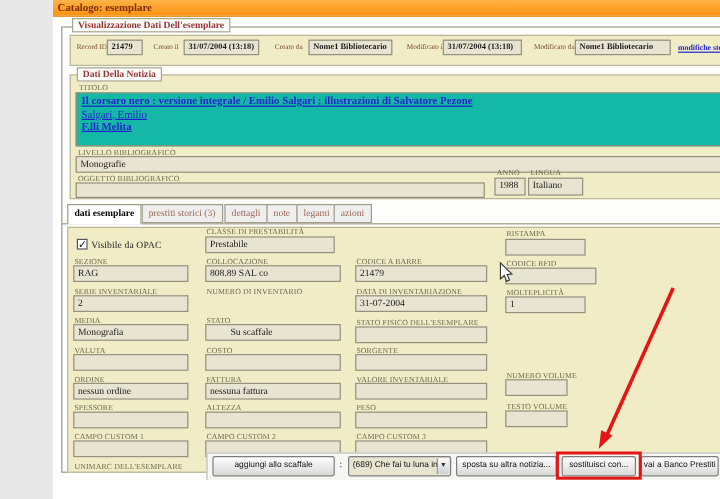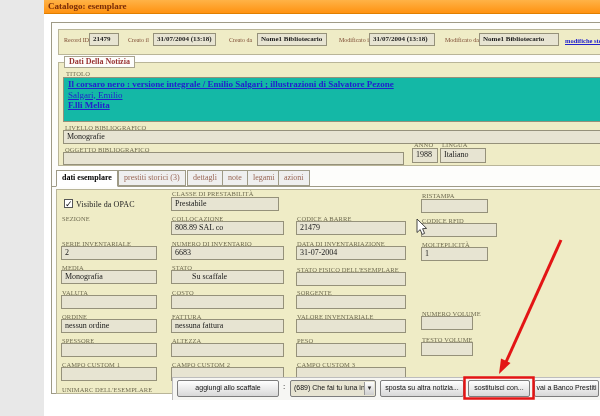--- a/index.html
+++ b/index.html
@@ -69,20 +69,21 @@
 </head>
 <body>
 
 <div class="page">
 
   <div class="titlebar">
     <div class="titlebar-text">Catalogo: esemplare</div>
   </div>
 
   <div class="fieldset" style="left:7px; top:22px; width:572px; height:372px;"></div>
+  <div class="legend" style="left:16px; top:15px;">Visualizzazione Dati Dell'esemplare</div>
 
   <div class="beige" style="left:14px; top:29px; width:558px; height:26px;"></div>
   <div class="rlbl" style="left:20px; top:37px;">Record ID</div>
   <div class="box bold" style="left:45px; top:33px; width:30px; height:13px;">21479</div>
   <div class="rlbl" style="left:84px; top:37px;">Creato il</div>
   <div class="box bold" style="left:109px; top:33px; width:63px; height:13px;">31/07/2004 (13:18)</div>
   <div class="rlbl" style="left:185px; top:37px;">Creato da</div>
   <div class="box bold" style="left:213px; top:33px; width:70px; height:13px;">Nome1 Bibliotecario</div>
   <div class="rlbl" style="left:295px; top:37px;">Modificato il</div>
   <div class="box bold" style="left:325px; top:33px; width:66px; height:13px;">31/07/2004 (13:18)</div>
@@ -118,31 +119,31 @@
   <div class="beige" style="left:12px; top:189px; width:562px; height:205px;"></div>
 
   <div class="checkbox" style="left:20px; top:199px;">✓</div>
   <div class="lbl" style="left:32px; top:200px; font-size:8px; color:#222;">Visibile da OPAC</div>
   <div class="lbl" style="left:128px; top:190px;">CLASSE DI PRESTABILITÀ</div>
   <div class="box" style="left:127px; top:197px; width:108px; height:14px;">Prestabile</div>
   <div class="lbl" style="left:378px; top:192px;">RISTAMPA</div>
   <div class="box" style="left:377px; top:199px; width:67px; height:14px;"></div>
 
   <div class="lbl" style="left:18px; top:215px;">SEZIONE</div>
+  <div class="box" style="left:17px; top:221px; width:96px; height:14px;">RAG</div>
   <div class="lbl" style="left:128px; top:215px;">COLLOCAZIONE</div>
   <div class="box" style="left:127px; top:221px; width:113px; height:14px;">808.89 SAL co</div>
   <div class="lbl" style="left:253px; top:215px;">CODICE A BARRE</div>
   <div class="box" style="left:252px; top:221px; width:110px; height:14px;">21479</div>
   <div class="lbl" style="left:378px; top:217px;">CODICE RFID</div>
   <div class="box" style="left:377px; top:223px; width:76px; height:14px;"></div>
 
   <div class="lbl" style="left:18px; top:240px;">SERIE INVENTARIALE</div>
   <div class="box" style="left:17px; top:246px; width:96px; height:14px;">2</div>
   <div class="lbl" style="left:128px; top:240px;">NUMERO DI INVENTARIO</div>
-  <div class="box" style="left:127px; top:246px; width:113px; height:14px;">6683</div>
   <div class="lbl" style="left:253px; top:240px;">DATA DI INVENTARIAZIONE</div>
   <div class="box" style="left:252px; top:246px; width:110px; height:14px;">31-07-2004</div>
   <div class="lbl" style="left:378px; top:241px;">MOLTEPLICITÀ</div>
   <div class="box" style="left:377px; top:247px; width:67px; height:14px;">1</div>
 
   <div class="lbl" style="left:18px; top:264px;">MEDIA</div>
   <div class="box" style="left:17px; top:270px; width:96px; height:14px;">Monografia</div>
   <div class="lbl" style="left:128px; top:264px;">STATO</div>
   <div class="box" style="left:127px; top:270px; width:113px; height:14px;padding-left:20px;">Su scaffale</div>
   <div class="lbl" style="left:253px; top:266px;">STATO FISICO DELL'ESEMPLARE</div>

